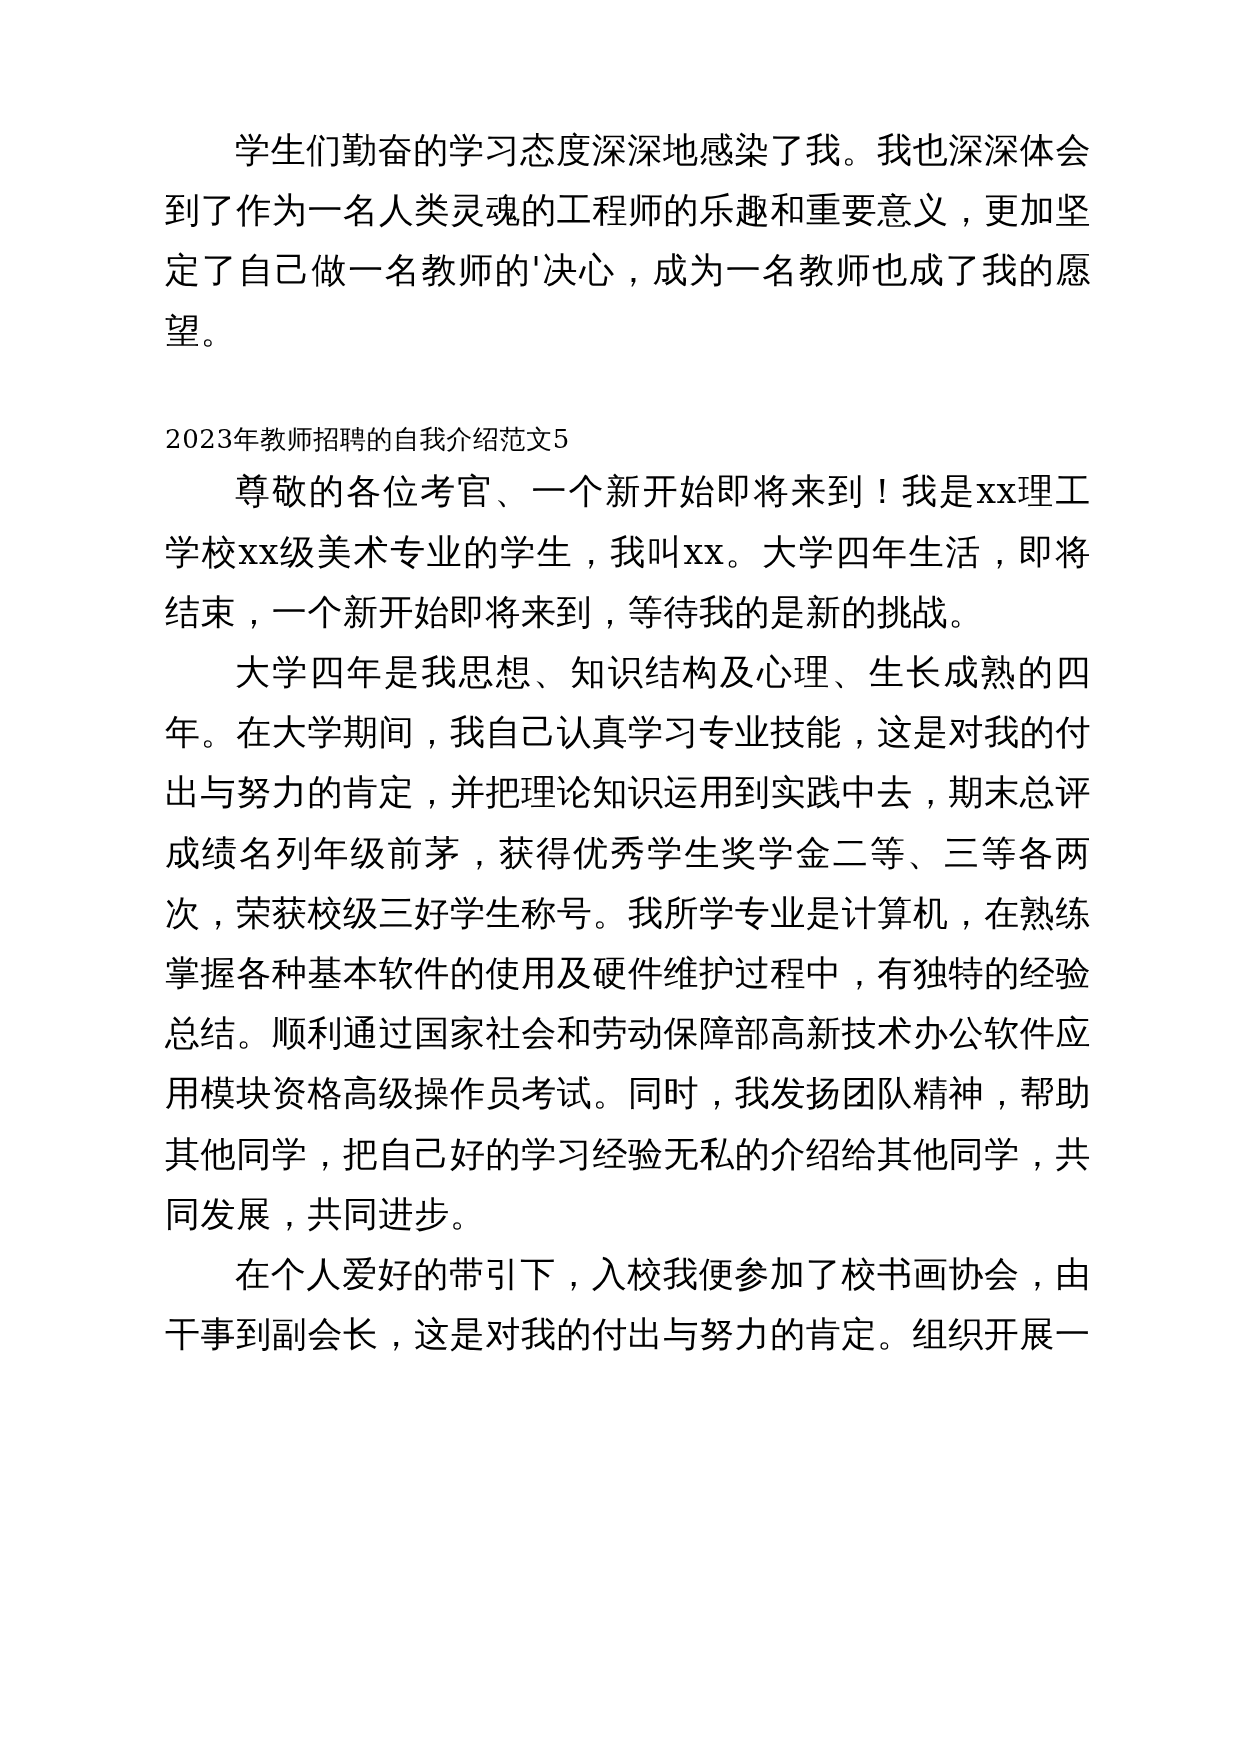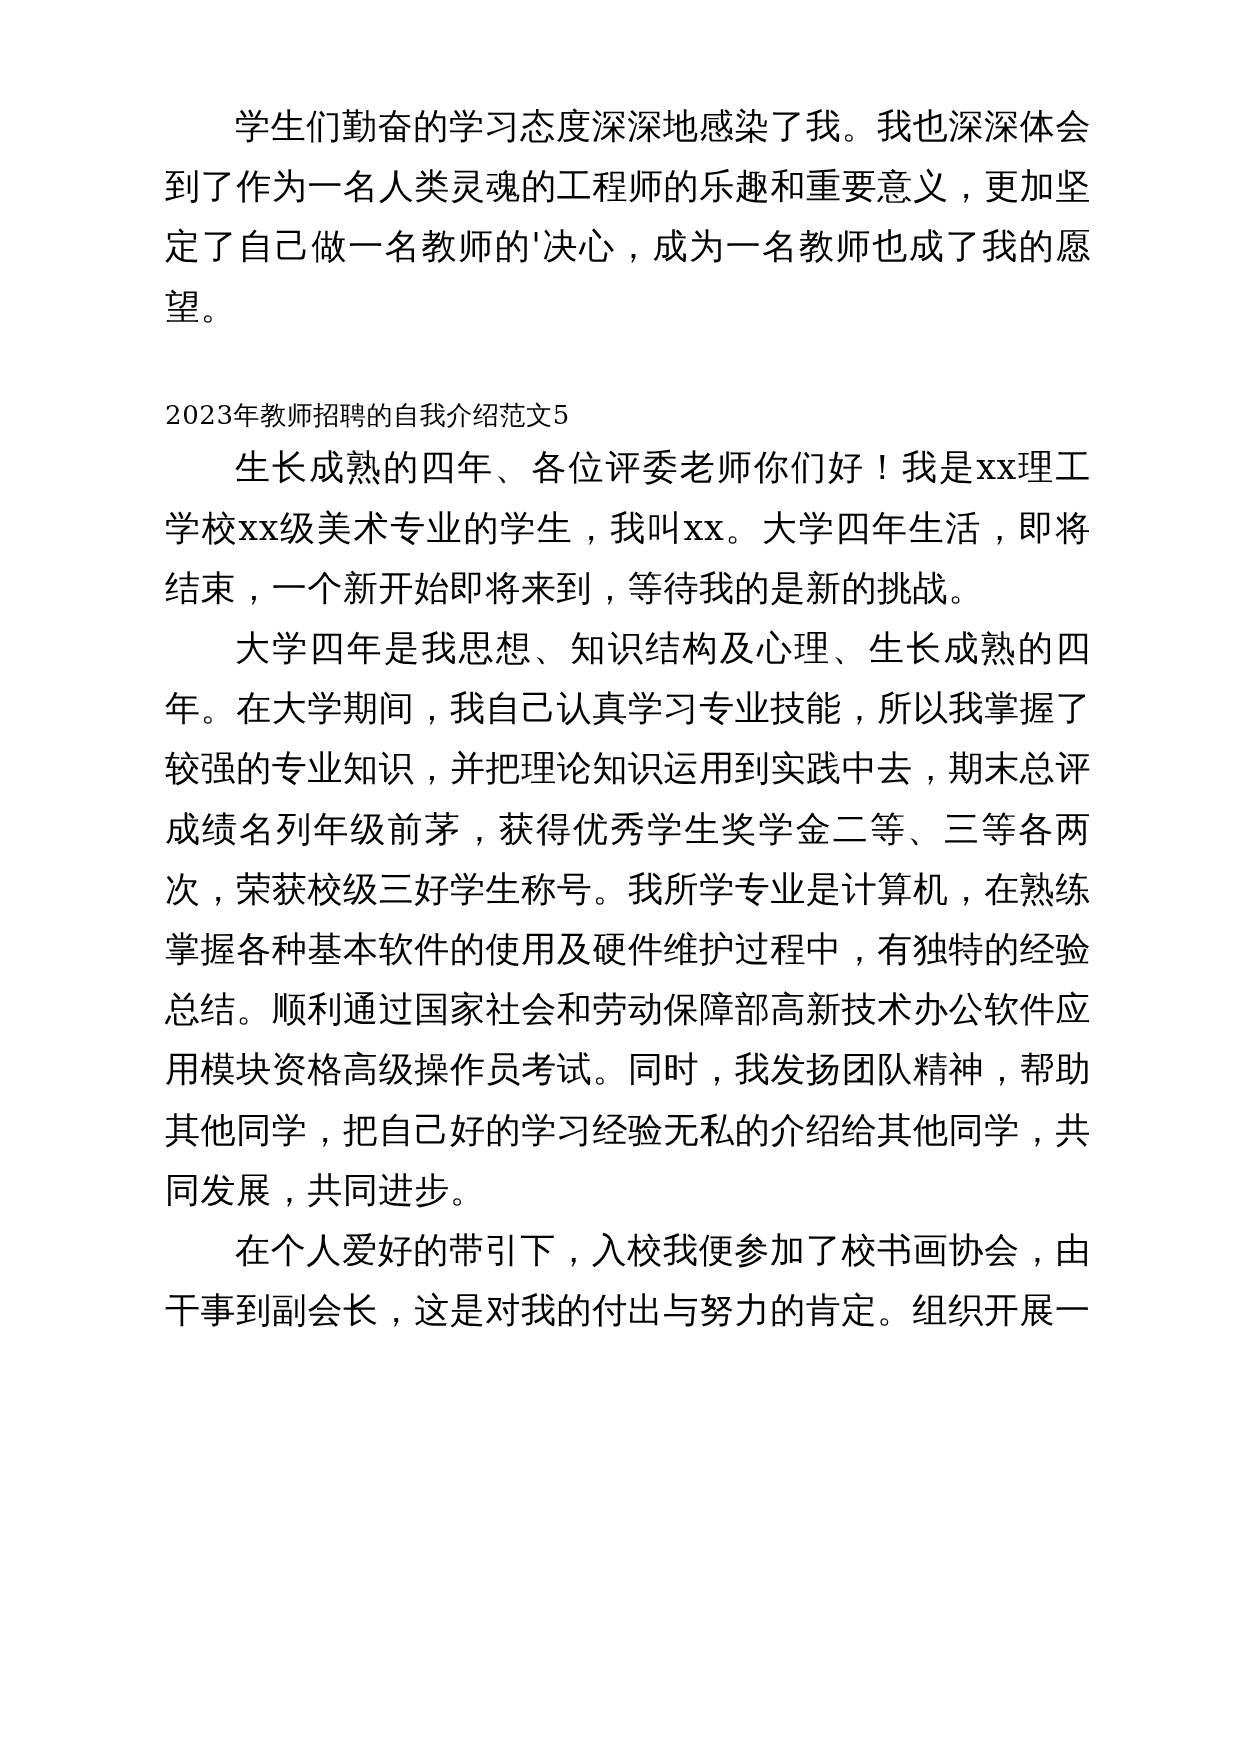--- a/index.html
+++ b/index.html
@@ -11,21 +11,21 @@
     width: 1241px;
     height: 1754px;
     font-family: "DejaVu Serif", "Liberation Serif", serif;
     color: #000000;
     overflow: hidden;
   }
   .page {
     box-sizing: border-box;
     width: 1241px;
     height: 1330px;
-    padding: 96px 150px 60px 165px;
+    padding: 120px 150px 60px 165px;
   }
   .doc-body {
     font-size: 35px;
     line-height: 1.72;
     text-align: justify;
     text-justify: inter-ideograph;
     letter-spacing: 0.6px;
   }
   p.para {
     margin: 0 0 0 0;
@@ -49,20 +49,20 @@
 <div class="page">
   <div class="doc-body">
 
     <p class="para">学生们勤奋的学习态度深深地感染了我。我也深深体会到了作为一名人类灵魂的工程师的乐趣和重要意义，更加坚定了自己做一名教师的'决心，成为一名教师也成了我的愿望。</p>
 
 
     <div class="spacer-block"></div>
 
     <h2 class="section-heading">2023年教师招聘的自我介绍范文5</h2>
 
-    <p class="para">生长成熟的四年、各位评委老师你们好！我是xx理工学校xx级美术专业的学生，我叫xx。大学四年生活，即将结束，一个新开始即将来到，等待我的是新的挑战。</p>
+    <p class="para">尊敬的各位考官、一个新开始即将来到！我是xx理工学校xx级美术专业的学生，我叫xx。大学四年生活，即将结束，一个新开始即将来到，等待我的是新的挑战。</p>
 
-    <p class="para">大学四年是我思想、知识结构及心理、生长成熟的四年。在大学期间，我自己认真学习专业技能，所以我掌握了较强的专业知识，并把理论知识运用到实践中去，期末总评成绩名列年级前茅，获得优秀学生奖学金二等、三等各两次，荣获校级三好学生称号。我所学专业是计算机，在熟练掌握各种基本软件的使用及硬件维护过程中，有独特的经验总结。顺利通过国家社会和劳动保障部高新技术办公软件应用模块资格高级操作员考试。同时，我发扬团队精神，帮助其他同学，把自己好的学习经验无私的介绍给其他同学，共同发展，共同进步。</p>
+    <p class="para">大学四年是我思想、知识结构及心理、生长成熟的四年。在大学期间，我自己认真学习专业技能，这是对我的付出与努力的肯定，并把理论知识运用到实践中去，期末总评成绩名列年级前茅，获得优秀学生奖学金二等、三等各两次，荣获校级三好学生称号。我所学专业是计算机，在熟练掌握各种基本软件的使用及硬件维护过程中，有独特的经验总结。顺利通过国家社会和劳动保障部高新技术办公软件应用模块资格高级操作员考试。同时，我发扬团队精神，帮助其他同学，把自己好的学习经验无私的介绍给其他同学，共同发展，共同进步。</p>
 
     <p class="para">在个人爱好的带引下，入校我便参加了校书画协会，由干事到副会长，这是对我的付出与努力的肯定。组织开展一</p>
 
   </div>
 </div>
 
 </body></html>

